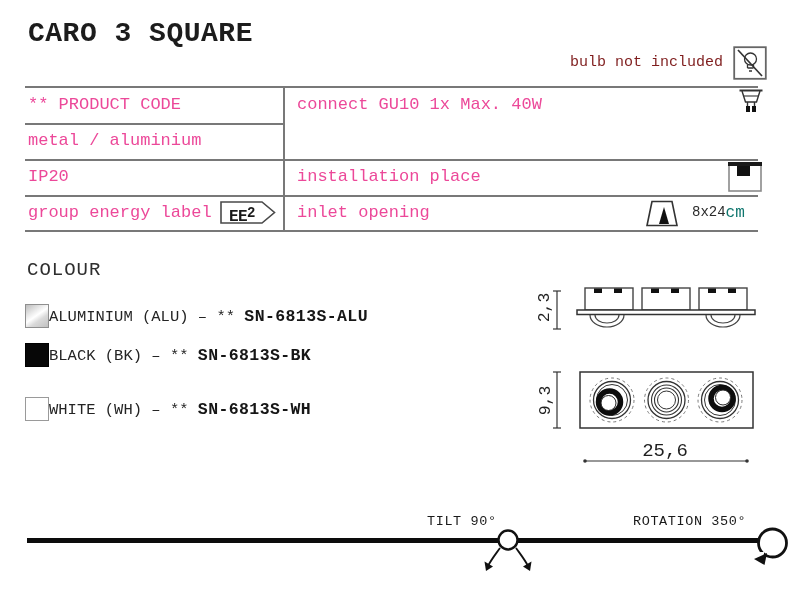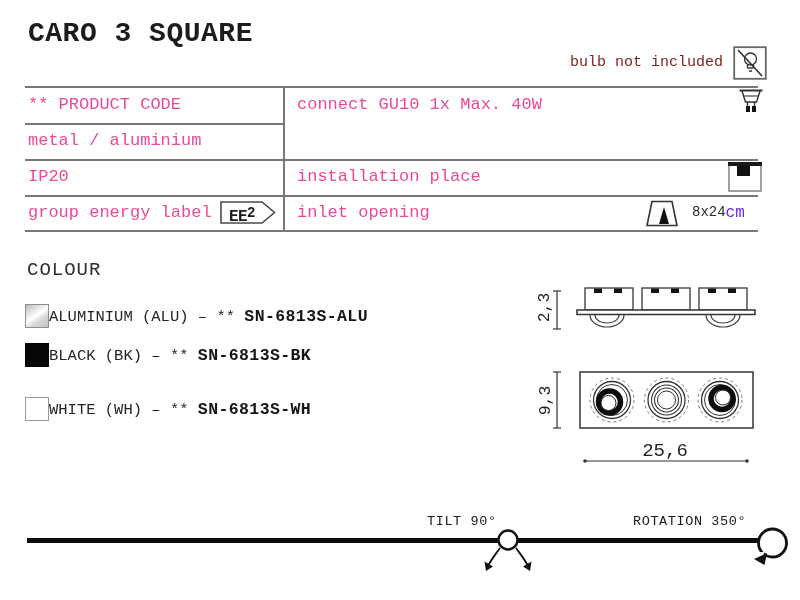--- a/index.html
+++ b/index.html
@@ -13,21 +13,21 @@
   .title{font-size:28px;font-weight:700;letter-spacing:.5px;color:#1c1c1c;}
   .cell{font-size:17px;color:#ec4899;white-space:nowrap;}
   .note{font-size:15px;color:#7f1d1d;}
   .heading{font-size:19px;letter-spacing:1px;color:#2e2e2e;}
   .cl-prefix{font-size:15.5px;color:#242424;white-space:pre;}
   .cl-code{font-size:16.5px;font-weight:700;letter-spacing:.4px;color:#161616;}
   .dim{font-size:16.5px;color:#1f1f1f;}
   .dim-rot{transform:rotate(-90deg);text-align:center;line-height:17px;}
   .footer-label{font-size:13.5px;letter-spacing:.6px;color:#1a1a1a;white-space:nowrap;}
   .unit-sm{font-size:14px;color:#2b2b2b;}
-  .unit-lg{font-size:16px;color:#6d28d9;}
+  .unit-lg{font-size:16px;color:#0f766e;}
   
   .swatch{width:24px;height:24px;box-sizing:border-box;}
   .swatch-alu{background:linear-gradient(145deg,#bdbdbd 0%,#e7e7e7 30%,#ffffff 48%,#dadada 66%,#c0c0c0 100%);border:1px solid #8f8f8f;}
   .swatch-bk{background:#070707;border:1px solid #000;}
   .swatch-wh{background:#ffffff;border:1.5px solid #9a9a9a;}
   .colour-row{position:absolute;left:25px;display:flex;align-items:center;height:26px;}
   
   .badge{position:absolute;left:220px;top:201px;width:56px;height:23px;}
   .badge .ee{position:absolute;left:9px;top:7px;font-size:16px;font-weight:700;letter-spacing:-.5px;color:#1a1a1a;}
   .badge .val{position:absolute;left:27px;top:3.5px;font-size:14px;font-weight:700;color:#1a1a1a;}

